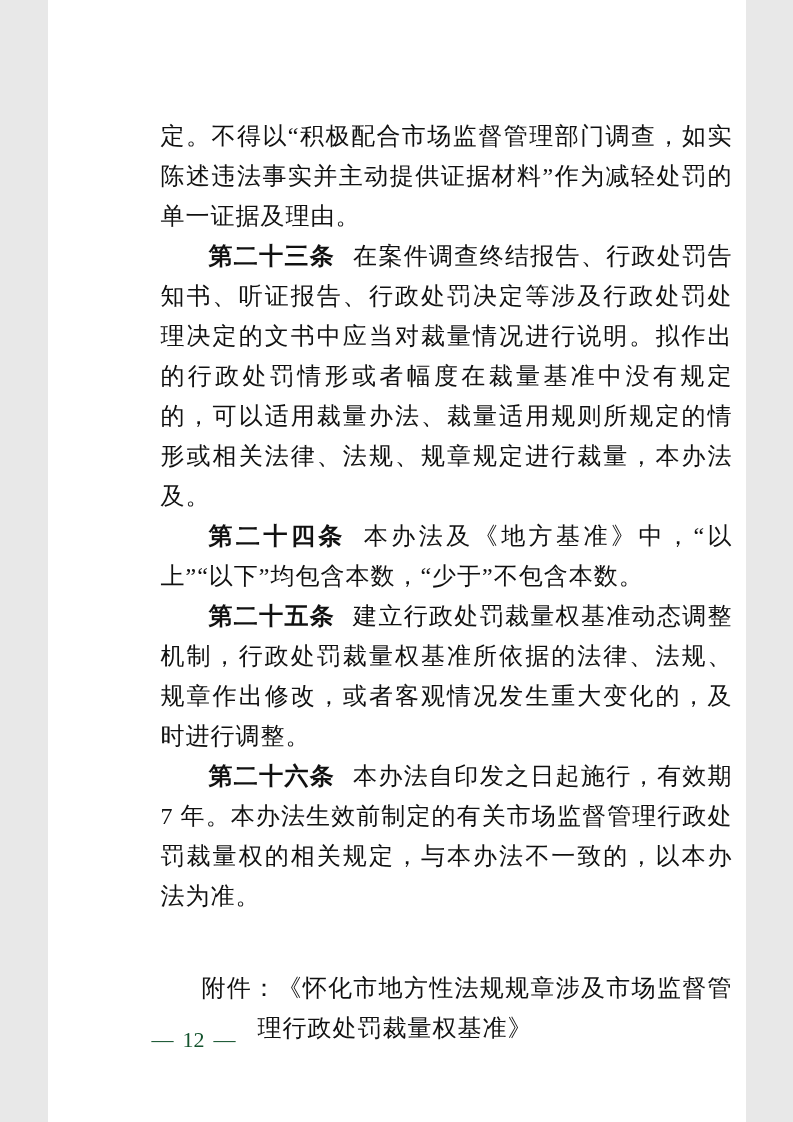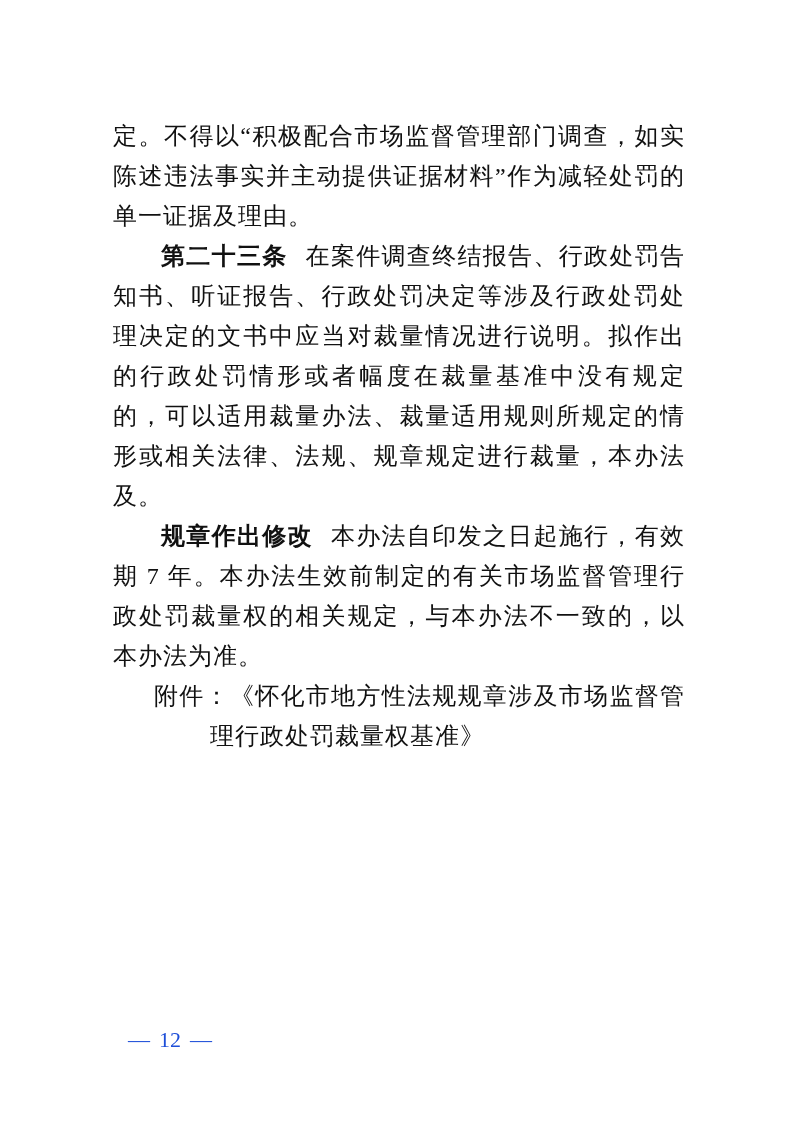--- a/index.html
+++ b/index.html
@@ -2,21 +2,21 @@
 <html><head>
 <meta charset="utf-8">
 <style>
   html, body {
     margin: 0;
     padding: 0;
     background: #e8e8e8;
   }
   .page {
     position: relative;
-    width: 793px;
+    width: 698px;
     height: 1122px;
     background: #ffffff;
     font-family: "Liberation Serif", "DejaVu Serif", serif;
     color: #111111;
     overflow: hidden;
     margin: 0 auto;
   }
   .content {
     position: absolute;
     left: 113px;
@@ -35,31 +35,32 @@
   .para.continuation {
     text-indent: 0;
   }
   .article-title {
     font-weight: bold;
     font-family: "Liberation Sans", "DejaVu Sans", sans-serif;
     margin-right: 0.75em;
     margin-top: 20px;
   }
   .attachment {
+    margin-top: 52px;
     padding-left: 97px;
     text-indent: -56px;
     word-break: break-all;
   }
   .footer {
     position: absolute;
-    left: 128px;
+    left: 104px;
     top: 1026px;
     font-size: 22px;
     line-height: 28px;
-    color: #1d4ed8;
+    color: #14532d;
     letter-spacing: 0;
   }
   .footer .dash {
     display: inline-block;
   }
   .footer .num {
     display: inline-block;
     margin: 0 9px;
   }
 </style>
@@ -67,23 +68,25 @@
 <body>
 
 <div class="page">
 
   <div class="content">
 
     <p class="para continuation"><span>定。不得以“积极配合市场监督管理部门调查，如实陈述违法事实并主动提供证据材料”作为减轻处罚的单一证据及理由。</span></p>
 
     <p class="para"><span class="article-title">第二十三条</span><span>在案件调查终结报告、行政处罚告知书、听证报告、行政处罚决定等涉及行政处罚处理决定的文书中应当对裁量情况进行说明。拟作出的行政处罚情形或者幅度在裁量基准中没有规定的，可以适用裁量办法、裁量适用规则所规定的情形或相关法律、法规、规章规定进行裁量，本办法及。</span></p>
 
+    <p class="para"><span class="article-title">第二十四条</span><span>本办法及《地方基准》中，“以上”“以下”均包含本数，“少于”不包含本数。</span></p>
 
+    <p class="para"><span class="article-title">第二十五条</span><span>建立行政处罚裁量权基准动态调整机制，行政处罚裁量权基准所依据的法律、法规、规章作出修改，或者客观情况发生重大变化的，及时进行调整。</span></p>
 
-    <p class="para"><span class="article-title">规章作出修改</span><span>本办法自印发之日起施行，有效期 7 年。本办法生效前制定的有关市场监督管理行政处罚裁量权的相关规定，与本办法不一致的，以本办法为准。</span></p>
+    <p class="para"><span class="article-title">第二十六条</span><span>本办法自印发之日起施行，有效期 7 年。本办法生效前制定的有关市场监督管理行政处罚裁量权的相关规定，与本办法不一致的，以本办法为准。</span></p>
 
     <p class="para attachment"><span>附件：</span><span>《怀化市地方性法规规章涉及市场监督管理行政处罚裁量权基准》</span></p>
 
   </div>
 
   <div class="footer">
     <span class="dash">—</span><span class="num">12</span><span class="dash">—</span>
   </div>
 
 </div>

